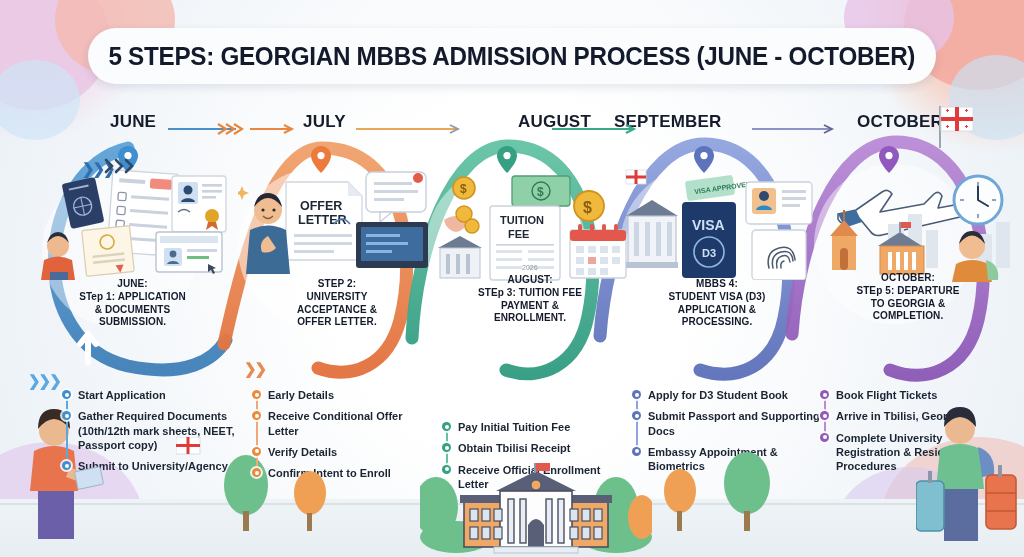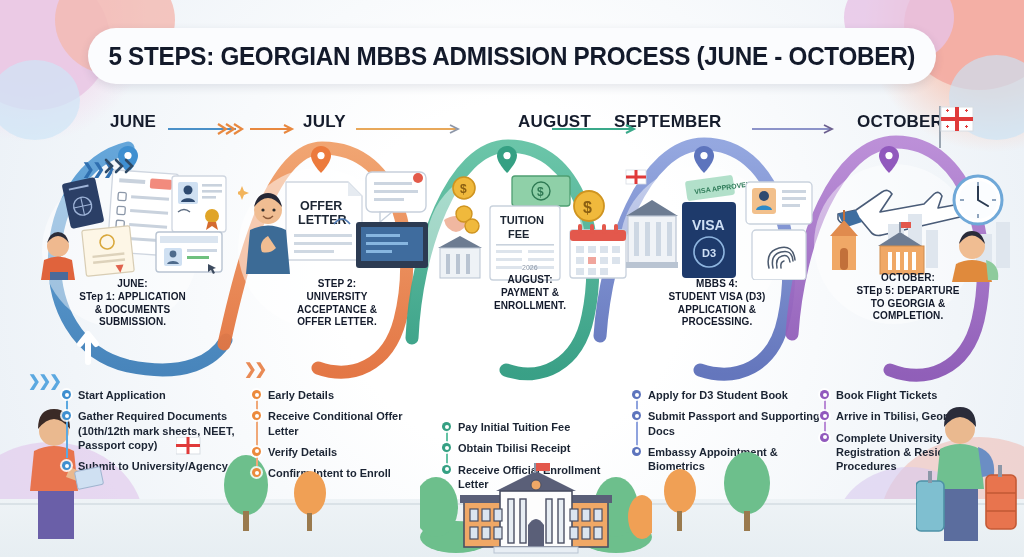--- a/index.html
+++ b/index.html
@@ -577,20 +577,21 @@
     <div>SUBMISSION.</div>
   </div>
   <div class="steptitle s1">
     <div>STEP 2:</div>
     <div>UNIVERSITY</div>
     <div>ACCEPTANCE &amp;</div>
     <div>OFFER LETTER.</div>
   </div>
   <div class="steptitle s2">
     <div>AUGUST:</div>
+    <div>STEp 3: TUITION FEE</div>
     <div>PAYMENT &amp;</div>
     <div>ENROLLMENT.</div>
   </div>
   <div class="steptitle s3">
     <div>MBBS 4:</div>
     <div>STUDENT VISA (D3)</div>
     <div>APPLICATION &amp;</div>
     <div>PROCESSING.</div>
   </div>
   <div class="steptitle s4">

